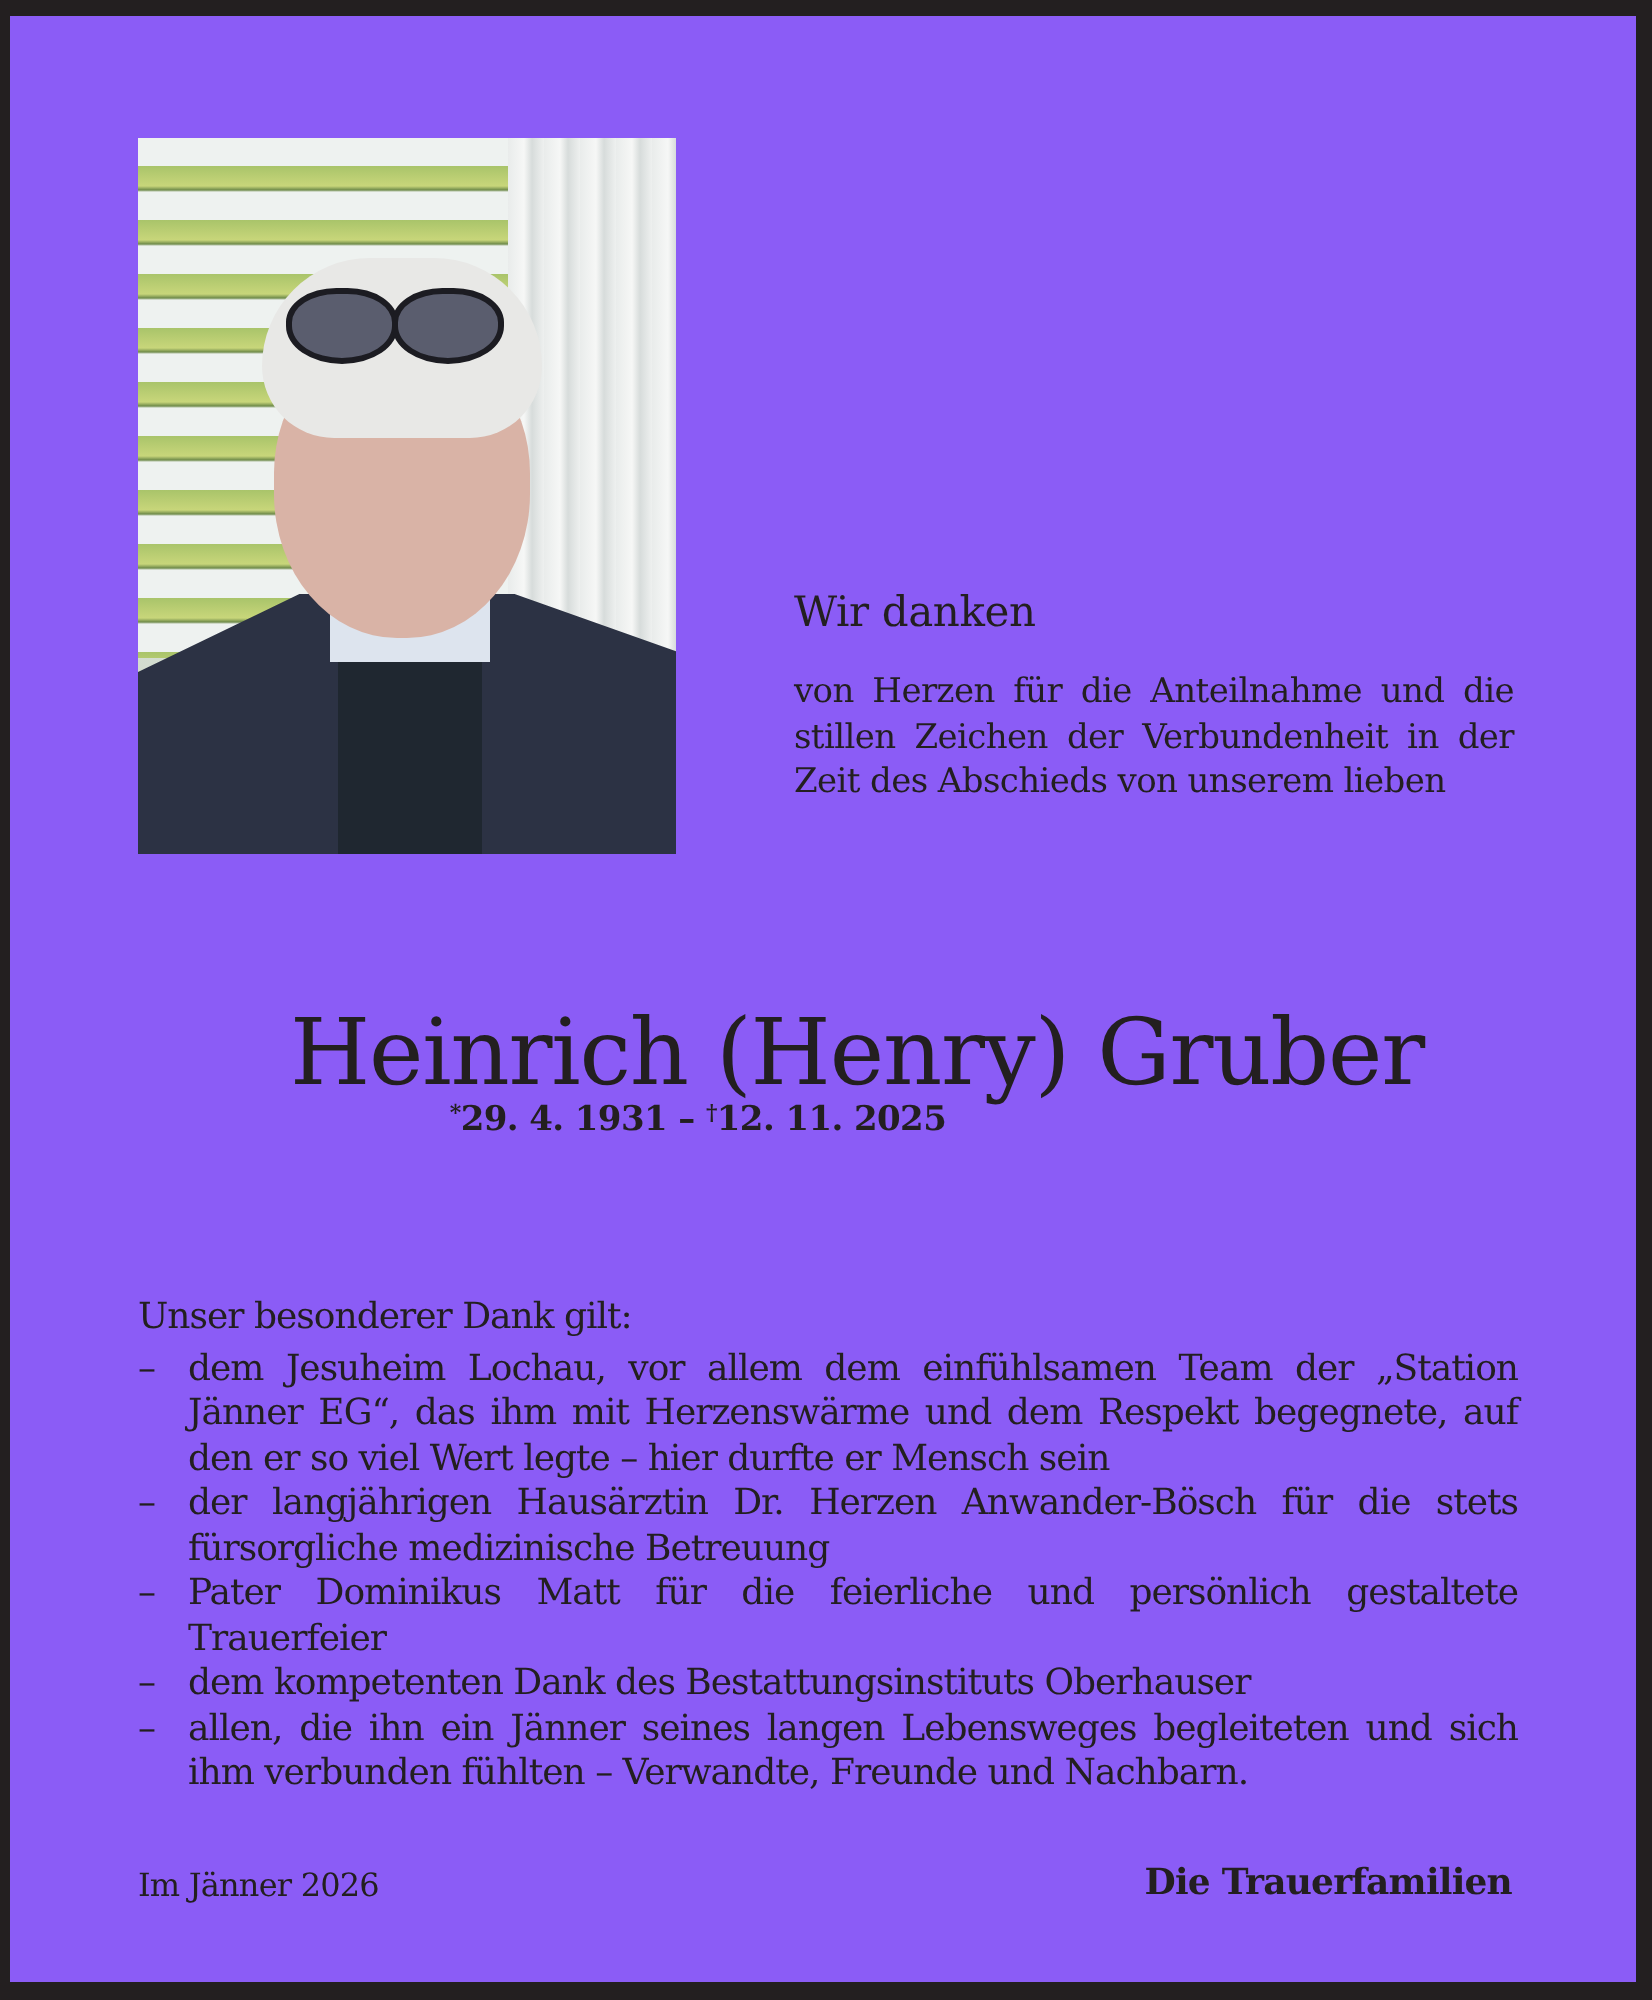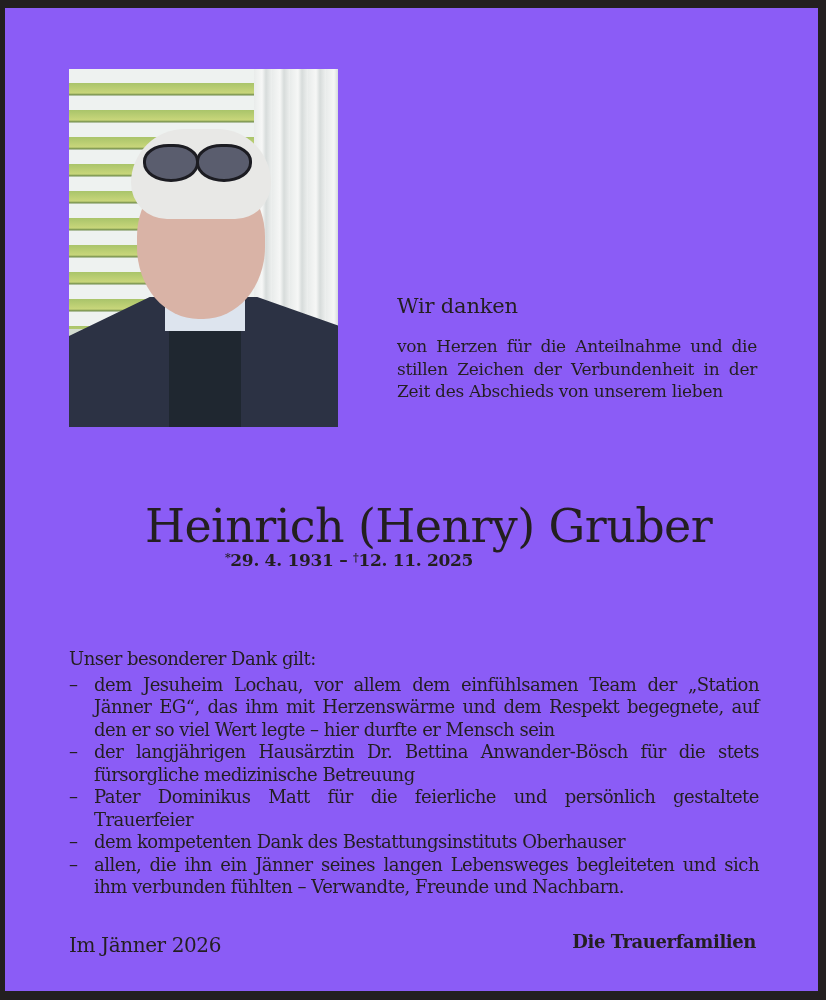--- a/index.html
+++ b/index.html
@@ -80,21 +80,21 @@
   .thanks-list { list-style: none; margin: 0; padding: 0; }
   .thanks-list li {
     position: relative; padding-left: 25px; font-size: 18px; line-height: 22.5px;
     text-align: justify; text-align-last: left; letter-spacing: -0.5px;
   }
   .thanks-list li .dash { position: absolute; left: 0; top: 0; }
   .signature {
     position: absolute; right: 62px; top: 923px; font-size: 18px; font-weight: bold; letter-spacing: -0.4px;
   }
   .date-line {
-    position: absolute; left: 64px; top: 925px; font-size: 20px; letter-spacing: -0.4px;
+    position: absolute; left: 64px; top: 925px; font-size: 16px; letter-spacing: -0.4px;
   }
 </style>
 </head>
 <body>
 
 <div class="page">
 
   <div class="photo" title="Portrait of an elderly man with white hair and sunglasses on his head, wearing a dark jacket">
     <div class="blinds"></div>
     <div class="curtain"></div>
@@ -115,21 +115,21 @@
   <h1 class="name">Heinrich (Henry) Gruber</h1>
 
   <div class="dates">
     <sup>*</sup><span>29. 4. 1931</span><span> – </span><sup>†</sup><span>12. 11. 2025</span>
   </div>
 
   <div class="thanks">
     <p class="thanks-heading">Unser besonderer Dank gilt:</p>
     <ul class="thanks-list">
       <li><span class="dash">–</span><span>dem Jesuheim Lochau, vor allem dem einfühlsamen Team der „Station Jänner EG“, das ihm mit Herzenswärme und dem Respekt begegnete, auf den er so viel Wert legte – hier durfte er Mensch sein</span></li>
-      <li><span class="dash">–</span><span>der langjährigen Hausärztin Dr. Bettina Anwander-Bösch für die stets fürsorgliche medizinische Betreuung</span></li>
+      <li><span class="dash">–</span><span>der langjährigen Hausärztin Dr. Herzen Anwander-Bösch für die stets fürsorgliche medizinische Betreuung</span></li>
       <li><span class="dash">–</span><span>Pater Dominikus Matt für die feierliche und persönlich gestaltete Trauerfeier</span></li>
       <li><span class="dash">–</span><span>dem kompetenten Dank des Bestattungsinstituts Oberhauser</span></li>
       <li><span class="dash">–</span><span>allen, die ihn ein Jänner seines langen Lebensweges begleiteten und sich ihm verbunden fühlten – Verwandte, Freunde und Nachbarn.</span></li>
     </ul>
   </div>
 
   <div class="signature">Die Trauerfamilien</div>
   <div class="date-line">Im Jänner 2026</div>
 </div>
 

